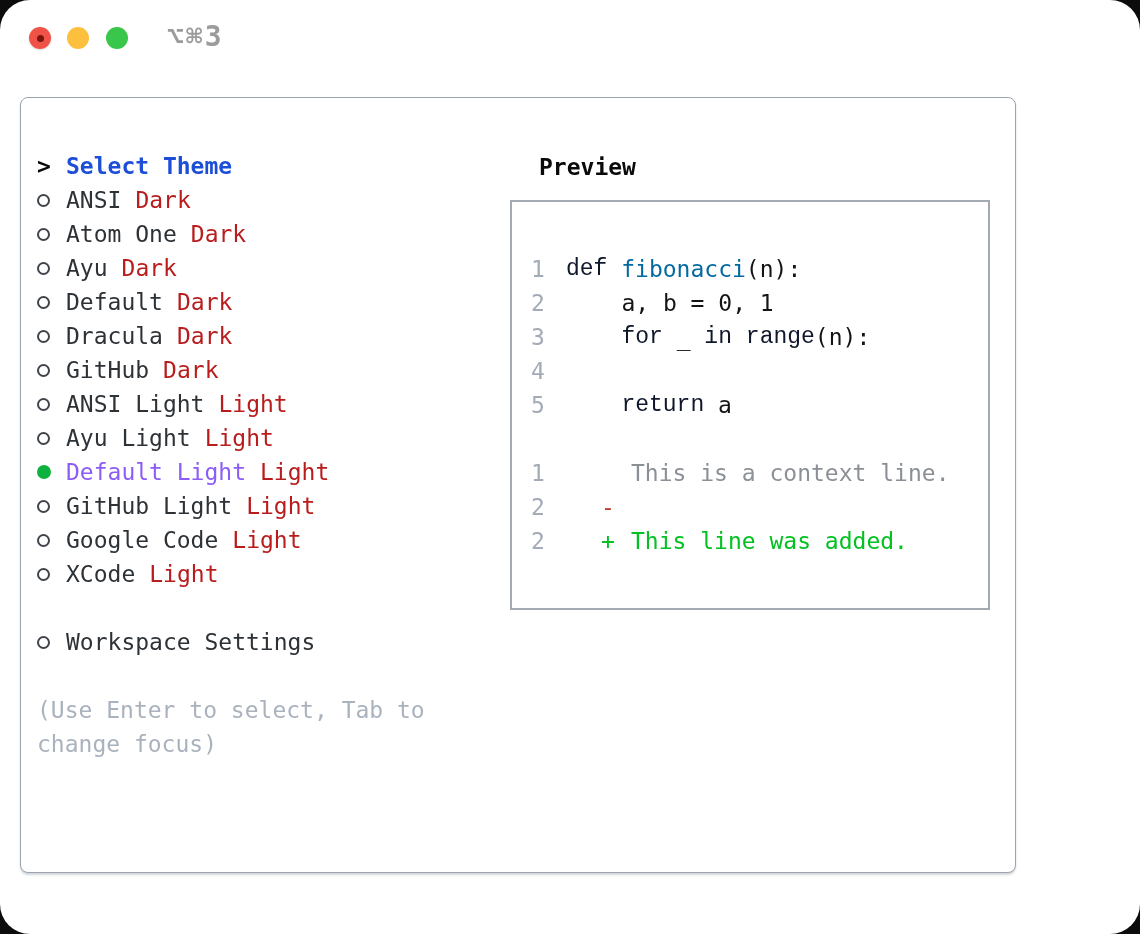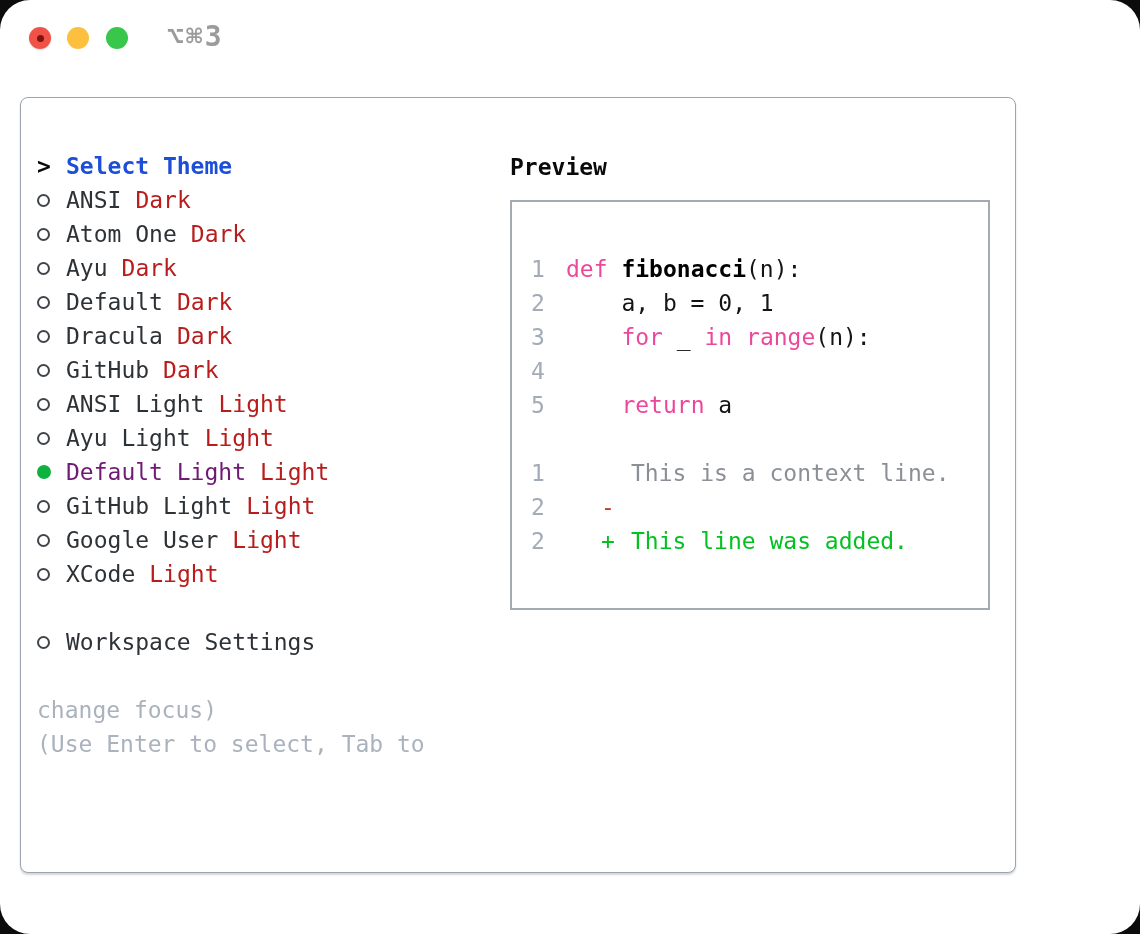--- a/index.html
+++ b/index.html
@@ -28,34 +28,34 @@
       box-shadow:0 2px 2px rgba(130,140,150,.35);box-sizing:border-box;}
 
   
   .left-col{position:absolute;left:16px;top:51px;font-size:23px;color:#2d3237;}
   .row{display:flex;align-items:center;height:34px;white-space:pre;}
   .pre{display:inline-flex;width:29px;align-items:center;flex:none;}
   .arrow{font-weight:700;color:#0a0a0a;}
   .hlabel{font-weight:700;color:#1d4ed8;}
   .radio{width:13px;height:13px;border:2px solid #40454c;border-radius:50%;box-sizing:border-box;}
   .row.sel .radio{width:14px;height:14px;background:#0eb23f;border-color:#0eb23f;}
-  .row.sel .name{color:#701a75;}
+  .row.sel .name{color:#8b5cf6;}
   .tag{color:#b91c1c;margin-left:14px;}
   .help{color:#a9b2bd;}
 
   
-  .preview-title{position:absolute;left:489px;top:52px;height:34px;display:flex;
+  .preview-title{position:absolute;left:518px;top:52px;height:34px;display:flex;
       align-items:center;font-size:23px;font-weight:700;color:#0a0a0a;}
   .preview-box{position:absolute;left:489px;top:102px;width:480px;height:410px;
       border:2px solid #a3aab2;box-sizing:border-box;padding:50px 0 0 19px;
       font-size:23px;background:#fff;}
   .crow{display:flex;height:34px;align-items:center;white-space:pre;color:#141414;}
   .ln{display:inline-block;width:35px;color:#a3abb7;flex:none;}
-  .kw{color:#ec4899;}
-  .fn{color:#000000;font-weight:bold;}
+  .kw{color:#0f172a;font-family:Liberation Mono, monospace;}
+  .fn{color:#0369a1;}
   .pl{color:#141414;}
   .mk{display:inline-block;width:65px;padding-left:35px;box-sizing:border-box;flex:none;}
   .crow.ctx{color:#8b9096;}
   .crow.del{color:#c43a24;}
   .crow.add{color:#02c120;}
 </style>
 </head>
 <body>
 
 <div class="window">
@@ -123,40 +123,40 @@
         <span class="name">Default Light</span>
         <span class="tag">Light</span>
       </div>
       <div class="row item">
         <span class="pre"><span class="radio"></span></span>
         <span class="name">GitHub Light</span>
         <span class="tag">Light</span>
       </div>
       <div class="row item">
         <span class="pre"><span class="radio"></span></span>
-        <span class="name">Google User</span>
+        <span class="name">Google Code</span>
         <span class="tag">Light</span>
       </div>
       <div class="row item">
         <span class="pre"><span class="radio"></span></span>
         <span class="name">XCode</span>
         <span class="tag">Light</span>
       </div>
 
       <div class="row"></div>
 
       <div class="row item">
         <span class="pre"><span class="radio"></span></span>
         <span class="name">Workspace Settings</span>
       </div>
 
       <div class="row"></div>
 
+      <div class="row help">(Use Enter to select, Tab to</div>
       <div class="row help">change focus)</div>
-      <div class="row help">(Use Enter to select, Tab to</div>
     </div>
 
     <div class="preview-title">Preview</div>
 
     <div class="preview-box">
 
       <div class="crow">
         <span class="ln">1</span><span class="kw">def </span><span class="fn">fibonacci</span><span class="pl">(n):</span>
       </div>
       <div class="crow">

